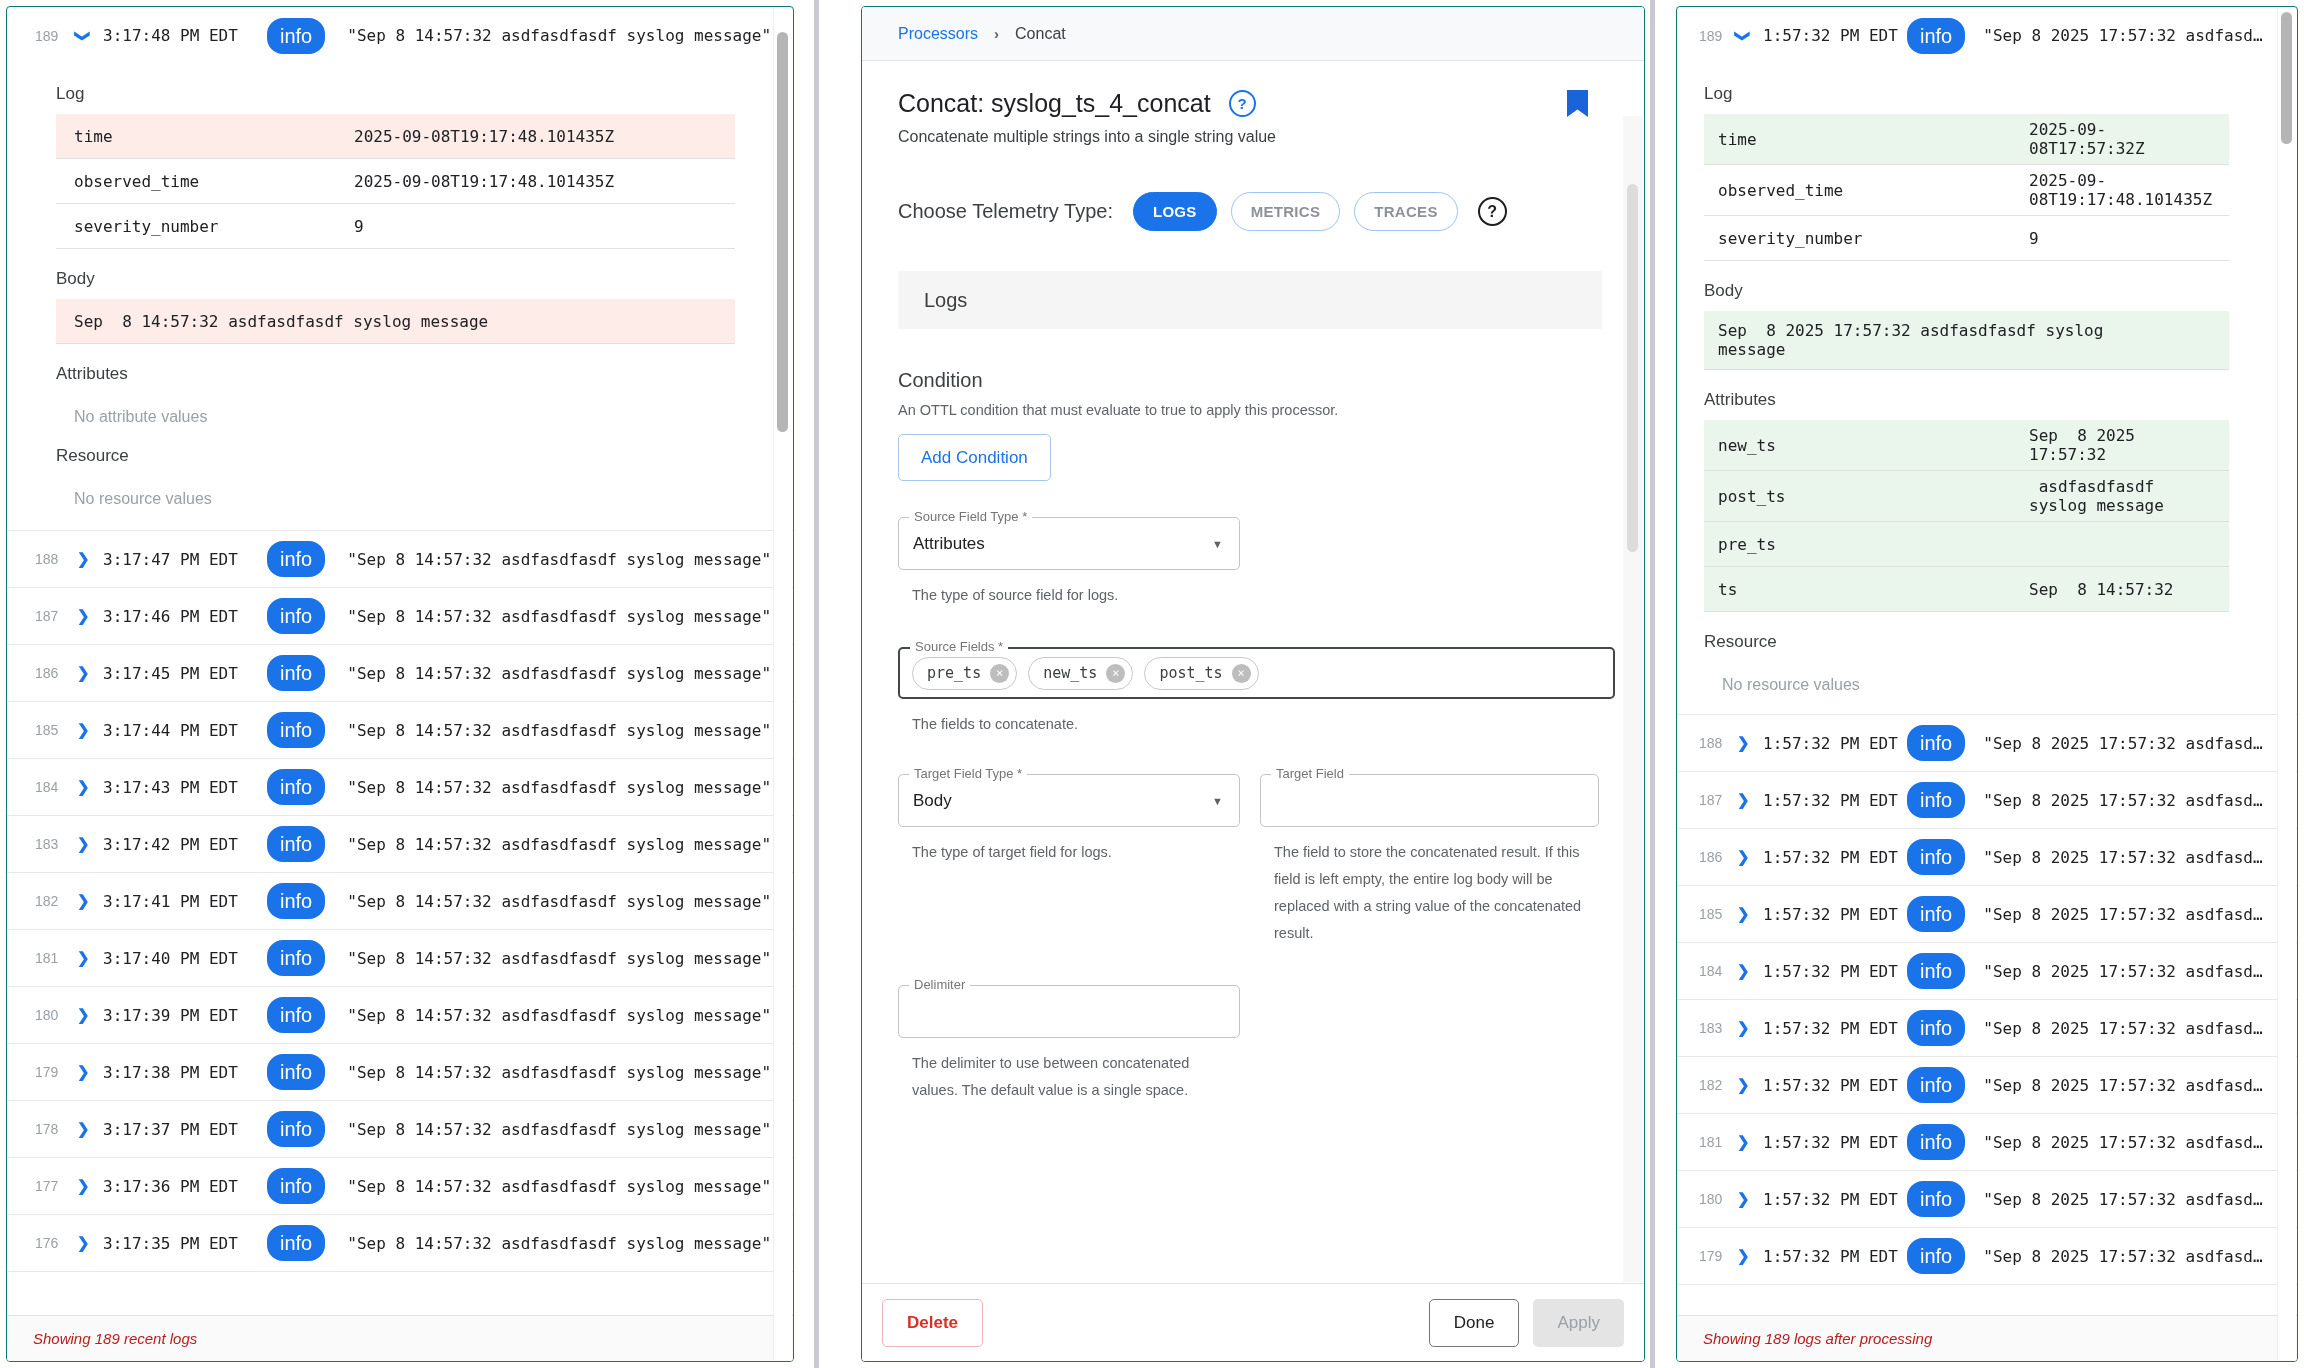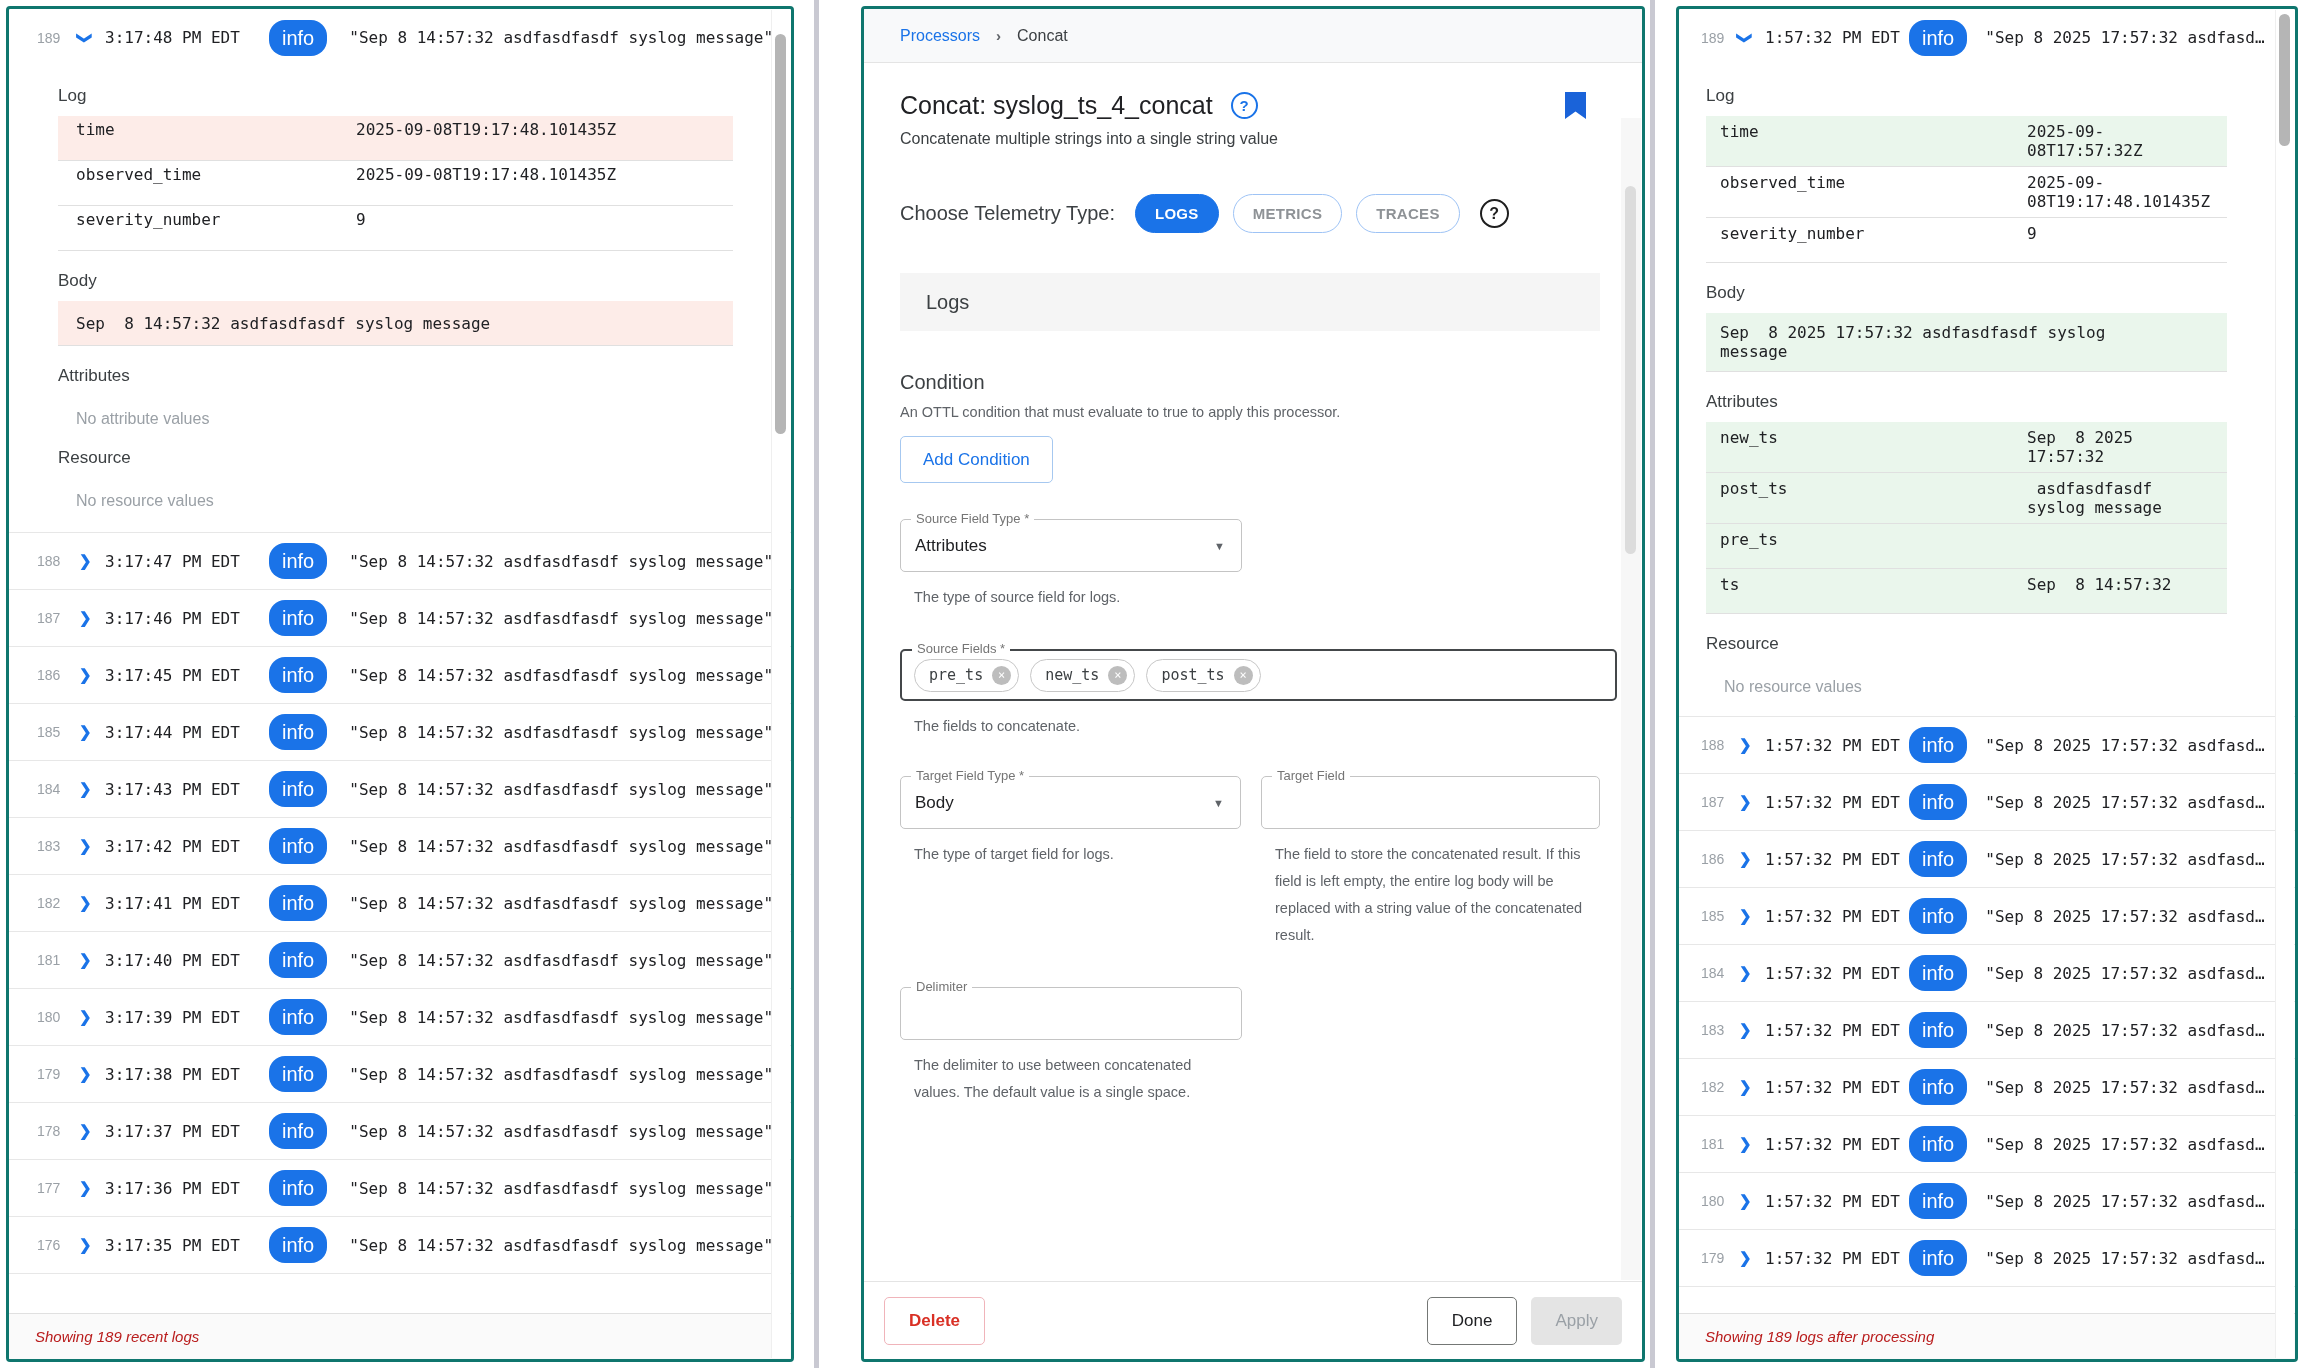--- a/index.html
+++ b/index.html
@@ -1,21 +1,21 @@
 <!DOCTYPE html>
 <html><head>
 <meta charset="utf-8">
 <style>
   * { margin:0; padding:0; box-sizing:border-box; }
   html,body { width:2304px; height:1368px; background:#ffffff;
     font-family:"Liberation Sans", sans-serif; color:#202124; overflow:hidden; }
   .mono { font-family:"DejaVu Sans Mono", monospace; }
 
   .card { position:absolute; top:6px; height:1356px; background:#fff;
-    border:3px solid #0f766e; border-radius:4px; overflow:hidden; }
+    border:1px solid #0f766e; border-radius:4px; overflow:hidden; }
   #left-card  { left:6px;    width:788px; }
   #mid-card   { left:861px;  width:784px; }
   #right-card { left:1676px; width:622px; }
   .splitter { position:absolute; top:0; bottom:0; width:5px; background:#c9c9d2; }
   #split1 { left:814px; } #split2 { left:1650px; }
 
   
   .panel { height:100%; display:flex; flex-direction:column; position:relative; }
   .log-scroll { flex:1; overflow:hidden; }
   .panel-footer { flex-shrink:0; height:46px; background:#fafafa; border-top:1px solid #e0e0e0;
@@ -36,21 +36,21 @@
     font-size:20px; line-height:1; padding:8px 13px; margin-right:22px; }
   #right-card .badge { margin-right:18px; }
   .row-msg { flex:1; font-family:"DejaVu Sans Mono",monospace; font-size:16px;
     color:#202124; white-space:pre; overflow:hidden; text-overflow:ellipsis; padding-right:10px; }
   #right-card .row-msg { padding-right:26px; }
 
   
   .detail { padding:0 58px 16px 49px; border-bottom:1px solid #e7e7e7; }
   #right-card .detail { padding:0 68px 14px 27px; }
   .section-title { font-size:17px; color:#3c4043; font-weight:500; margin:20px 0 10px 0; }
-  .kv { display:flex; align-items:flex-start; min-height:45px; border-bottom:1px solid #e0e0e0;
+  .kv { display:flex; align-items:center; min-height:45px; border-bottom:1px solid #e0e0e0;
     font-family:"DejaVu Sans Mono",monospace; font-size:16px; color:#202124; padding:4px 18px; }
   .kv .k { width:280px; flex-shrink:0; }
   #right-card .kv { padding:6px 30px 6px 14px; }
   #right-card .kv .k { width:auto; flex:1; }
   .kv .v { white-space:pre-wrap; }
   #right-card .kv .v { width:170px; flex-shrink:0; }
   .hl-red { background:#fdece8; }
   .hl-green { background:#eaf6ec; }
   .body-block { display:flex; align-items:center; min-height:45px; border-bottom:1px solid #e0e0e0;
     font-family:"DejaVu Sans Mono",monospace; font-size:16px; color:#202124;

